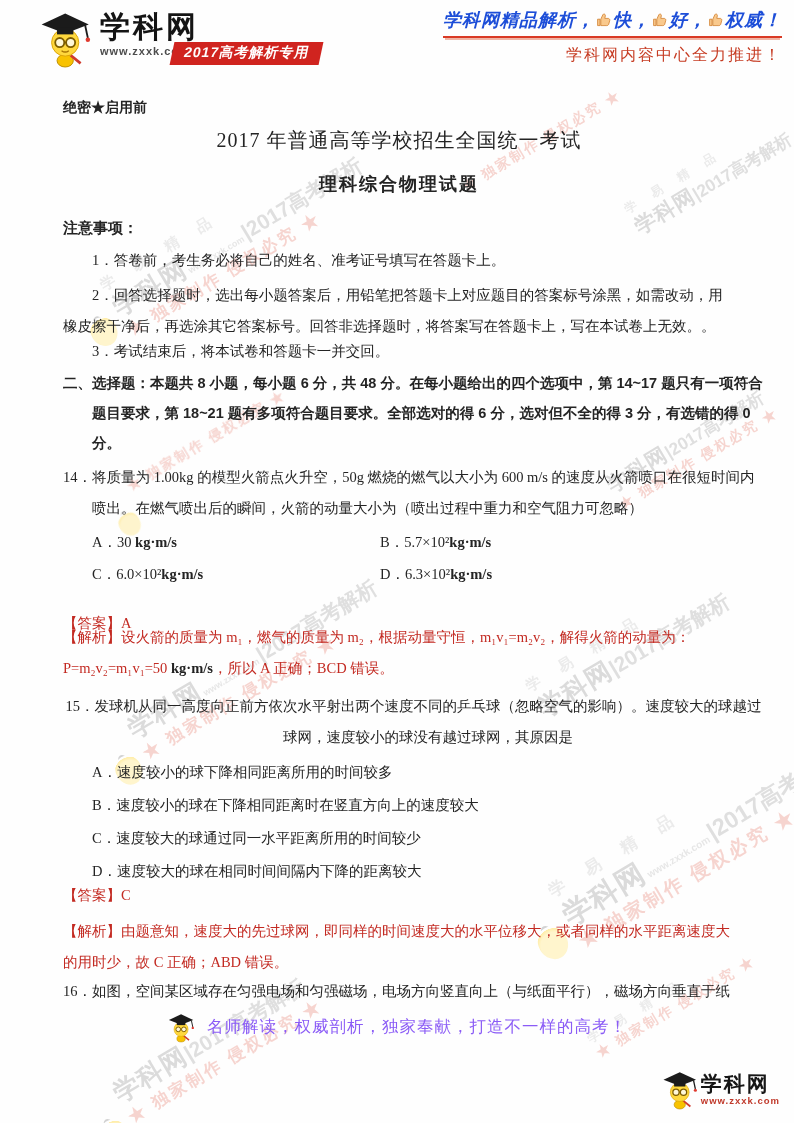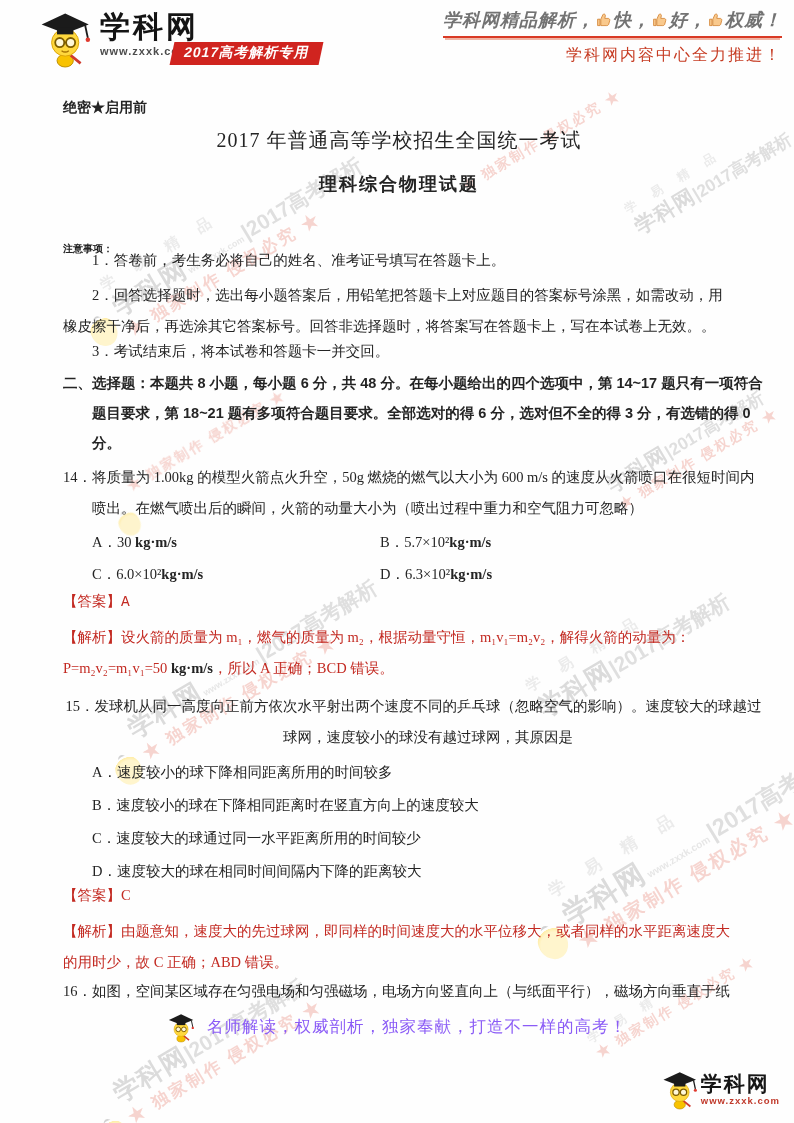--- a/index.html
+++ b/index.html
@@ -21,40 +21,40 @@
   
   .brand{position:absolute;left:38px;top:6px;display:flex;align-items:flex-start;}
   .brand-text{margin-left:4px;}
   .brand-name{font-family:"Liberation Sans",sans-serif;font-weight:bold;font-size:30px;color:#141414;letter-spacing:3px;line-height:34px;margin-top:4px;}
   .brand-url{font-family:"Liberation Sans",sans-serif;font-weight:bold;font-size:11px;color:#4c4c4c;letter-spacing:1px;margin-top:1px;}
   .banner{position:absolute;left:172px;top:42px;background:#d0241f;color:#fff;
         font-family:"Liberation Sans",sans-serif;font-weight:bold;font-size:14px;
         padding:2px 12px 3px 12px;transform:skewX(-12deg);letter-spacing:1px;}
   .slogan{position:absolute;right:12px;top:8px;text-align:right;}
   .slogan-line1{display:inline-block;font-family:"Liberation Sans",sans-serif;font-weight:bold;font-style:italic;
-        font-size:18px;color:#737373;letter-spacing:1px;border-bottom:2px solid #d93a25;
+        font-size:18px;color:#1d4ed8;letter-spacing:1px;border-bottom:2px solid #d93a25;
         box-shadow:0 4px 0 -2px #f0b5a5;padding-bottom:4px;}
   .slogan-line1 .thumb{vertical-align:-2px;margin:0 1px;}
   .slogan-line2{font-family:"Liberation Sans",sans-serif;font-size:16px;color:#c63b22;letter-spacing:2px;margin-top:7px;}
   
   .blk{position:absolute;left:63px;width:672px;font-size:14.5px;}
   .bld{font-weight:bold;}
   .red{color:#c32a22;}
   .hang{padding-left:2em;text-indent:-2em;}
   .classification{top:99px;font-family:"Liberation Sans",sans-serif;font-weight:bold;font-size:14px;}
   .title{top:127px;text-align:center;font-size:20px;letter-spacing:1px;}
   .subtitle{top:172px;text-align:center;font-family:"Liberation Sans",sans-serif;font-weight:bold;font-size:18px;letter-spacing:2px;}
-  .notice-h{top:219px;font-family:"Liberation Sans",sans-serif;font-weight:bold;font-size:10px;margin-top:23px;}
+  .notice-h{top:219px;font-family:"Liberation Sans",sans-serif;font-weight:bold;font-size:15px;}
   .n1{top:249px;line-height:22px;text-indent:2em;}
   .n2{top:280px;line-height:31px;text-indent:2em;}
   .n3{top:340px;line-height:22px;text-indent:2em;}
   .section{top:368px;font-family:"Liberation Sans",sans-serif;font-weight:bold;line-height:30px;}
   .q14{top:462px;line-height:31px;}
   .q14opts{top:526px;padding-left:2em;display:grid;grid-template-columns:288px auto;line-height:32px;}
-  .ans14{top:591px;line-height:22px;font-family:Liberation Mono, monospace;}
+  .ans14{top:612px;line-height:22px;}
   .ana14{top:622px;line-height:31px;}
   .q15{top:691px;line-height:31px;text-align:center;}
   .q15opts{top:756px;padding-left:2em;line-height:33px;}
   .ans15{top:884px;line-height:22px;}
   .ana15{top:916px;line-height:31px;}
   .q16{top:980px;line-height:22px;}
   
   .footer{position:absolute;top:1010px;left:0;width:100%;display:flex;justify-content:center;align-items:center;gap:10px;}
   .footer-text{font-size:16.5px;color:#8b5cf6;letter-spacing:1px;}
   .blogo{position:absolute;right:14px;top:1066px;display:flex;align-items:center;}

